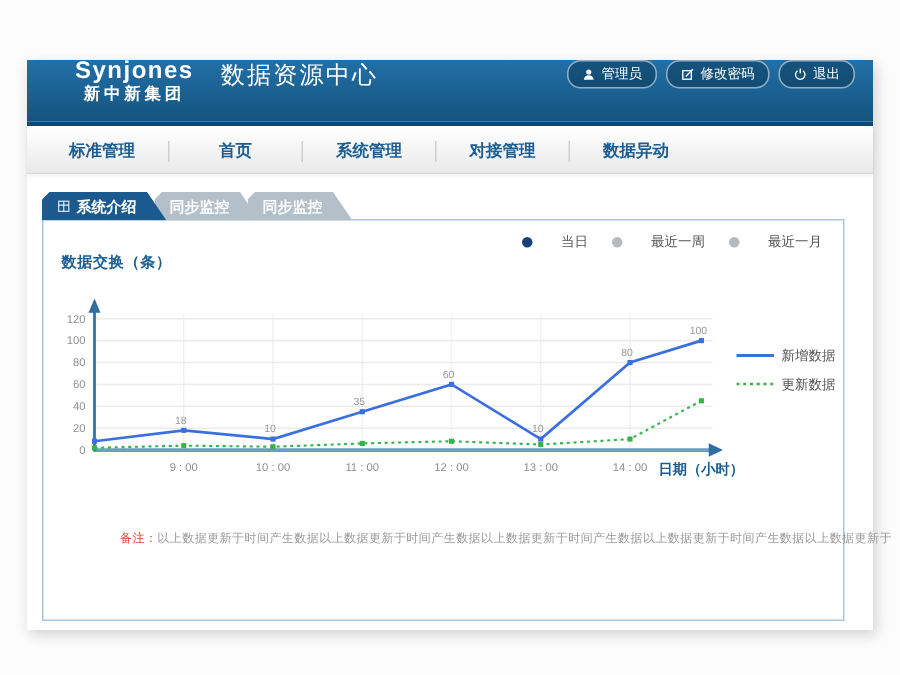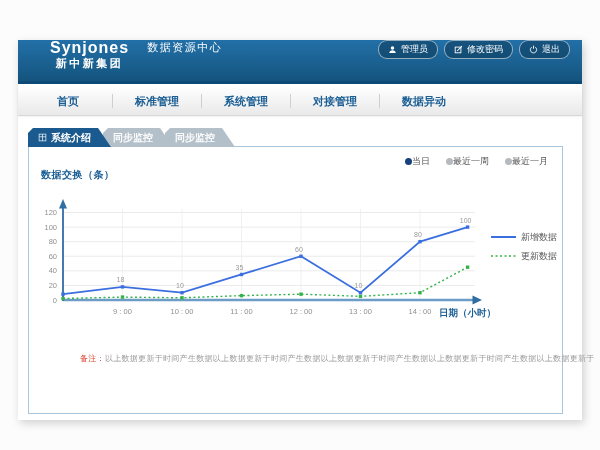--- a/index.html
+++ b/index.html
@@ -6,21 +6,21 @@
     font-family:"Liberation Sans","DejaVu Sans",sans-serif;}
   .window{position:absolute;left:18px;top:40px;width:564px;height:380px;background:#fff;
     box-shadow:2px 3px 9px rgba(0,0,0,.18);}
   
   .header{position:absolute;top:0;left:0;right:0;height:44px;box-sizing:border-box;
     background:linear-gradient(#2270a8,#14547e);border-bottom:3px solid #0e4a77;
     display:flex;align-items:flex-start;padding:0 12px;}
   .logo{display:flex;flex-direction:column;align-items:center;color:#fff;margin-left:20px;line-height:1;}
   .logo .l1{font-size:16px;font-weight:bold;letter-spacing:1px;}
   .logo .l2{font-size:11px;font-weight:bold;letter-spacing:2.5px;margin-top:2px;}
-  .app-title{color:#fff;font-size:11px;margin-left:18px;letter-spacing:1.5px;}
+  .app-title{color:#fff;font-size:16px;margin-left:18px;letter-spacing:1.5px;}
   .header-buttons{margin-left:auto;display:flex;gap:6px;align-items:center;}
   .pill{display:flex;align-items:center;gap:4px;background:rgba(8,48,76,.45);
     border:1px solid rgba(255,255,255,.55);border-radius:9px;color:#fff;font-size:9px;
     padding:2px 9px;height:13px;cursor:pointer;white-space:nowrap;}
   .pill .icon{display:flex;align-items:center;}
   .pill svg{width:9px;height:9px;}
   
   .nav{position:absolute;top:47px;left:0;right:0;height:28px;
     background:linear-gradient(#fefefe,#e9e9e9);border-bottom:1px solid #d8d8d8;
     box-shadow:0 1px 2px rgba(0,0,0,.06);}
@@ -36,21 +36,21 @@
     clip-path:polygon(0 100%,0 5px,5px 0,calc(100% - 13px) 0,100% 100%);}
   .tab+.tab{margin-left:-8px;}
   .tab:nth-child(2){z-index:2;}
   .tab:nth-child(3){z-index:1;}
   .tab.active{background:#1a5a8e;z-index:3;color:#fff;justify-content:center;}
   .tab .icon svg{width:9px;height:9px;display:block;}
   .panel{position:absolute;left:10px;top:106px;width:533px;height:266px;
     border:1px solid #a9c6dd;background:#fff;}
   
   .radio-row{position:absolute;top:8px;right:14px;display:flex;gap:16px;align-items:center;}
-  .radio-option{display:flex;align-items:center;gap:0;font-size:9px;color:#555;cursor:pointer;}
+  .radio-option{display:flex;align-items:center;gap:19px;font-size:9px;color:#555;cursor:pointer;}
   .dot{width:7px;height:7px;border-radius:50%;background:#b6babf;}
   .radio-option.selected .dot{background:#17407d;}
   .ylabel{position:absolute;left:12px;top:21px;font-size:10px;font-weight:bold;color:#1a5e94;letter-spacing:.5px;}
   .chart{position:absolute;left:0;top:38px;}
   .footnote{position:absolute;left:30px;top:206px;font-size:8px;color:#9a9a9a;white-space:nowrap;letter-spacing:.3px;}
   .footnote .prefix{color:#d9442f;margin-left:21px;}
 </style>
 </head>
 <body>
 
@@ -88,22 +88,22 @@
               <path d="M6 .8v4.2" stroke="#fff" stroke-width="1.2"></path>
             </svg>
           </span>
           <span>退出</span>
         </div>
       </div>
   </div>
 
   <div class="nav">
     <ul>
+        <li>标准管理</li>
         <li>首页</li>
-        <li>标准管理</li>
         <li>系统管理</li>
         <li>对接管理</li>
         <li>数据异动</li>
       </ul>
   </div>
 
   <div class="tabs">
       <div class="tab active">
         <span class="icon">
           <svg viewBox="0 0 12 12">

